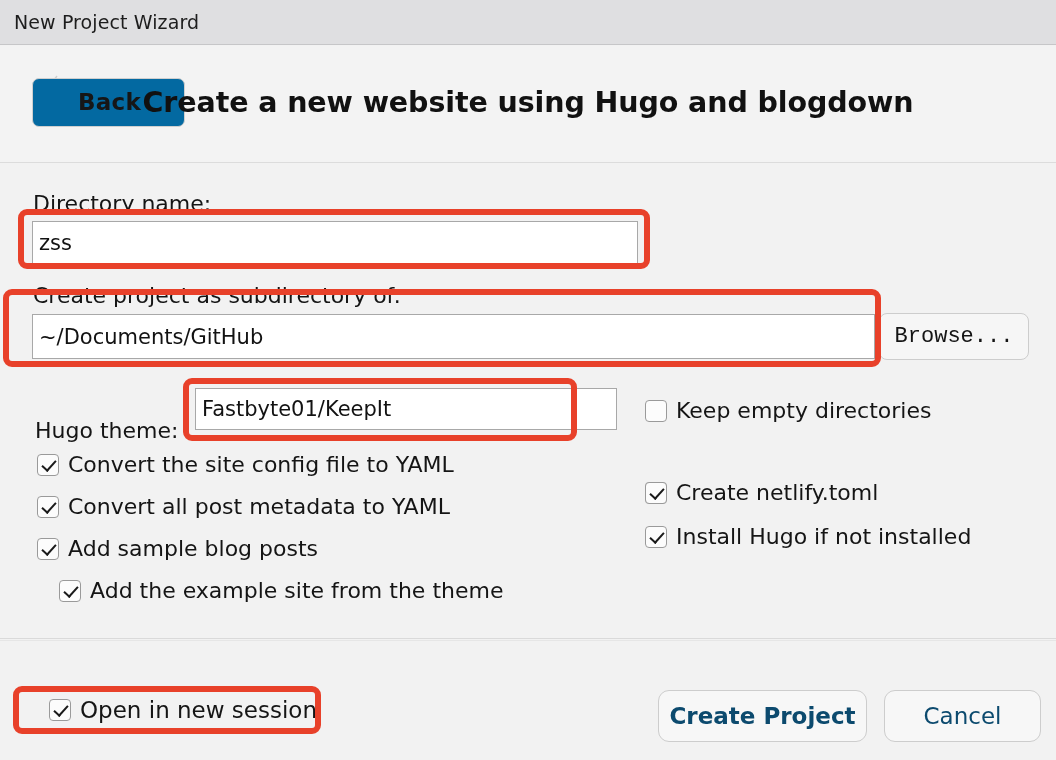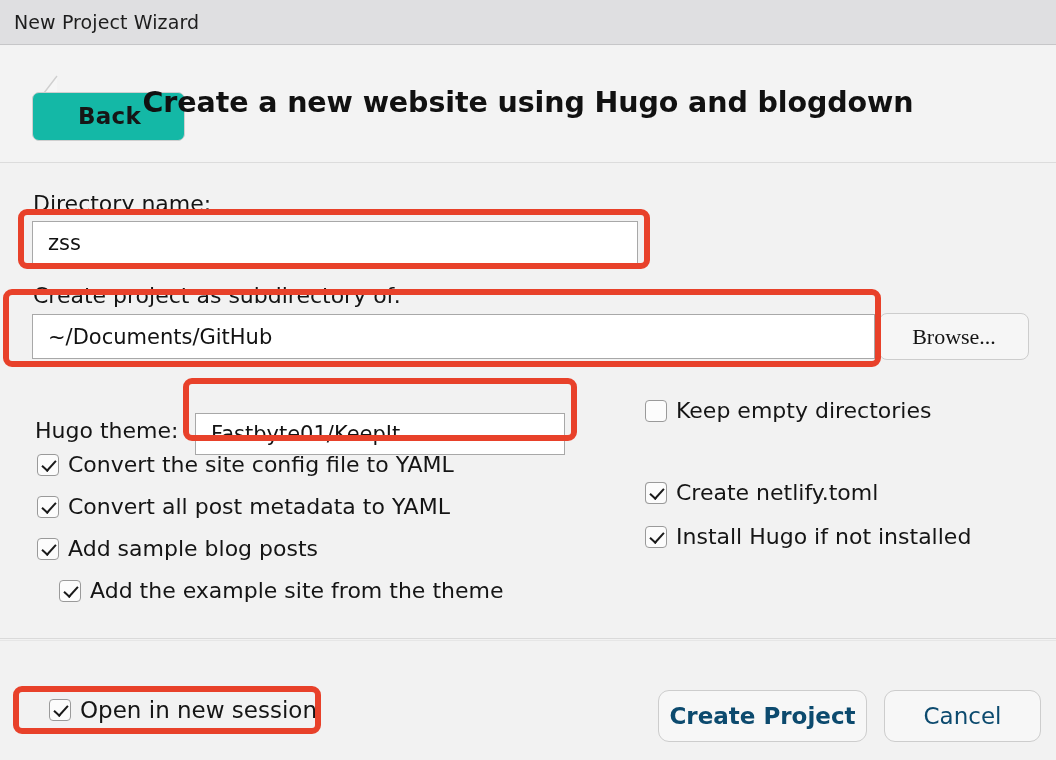--- a/index.html
+++ b/index.html
@@ -41,24 +41,24 @@
     left: 0; top: 46px;
     width: 1056px;
     height: 117px;
     background: #f3f3f3;
     border-bottom: 1px solid #dcdcdc;
     box-sizing: border-box;
   }
   .back-button {
     position: absolute;
     left: 32px;
-    top: 46px;
+    top: 32px;
     width: 153px;
     height: 49px;
-    background: #14b8a6;
+    background: #0369a1;
     border: 1px solid #cfcfcf;
     border-radius: 7px 7px 7px 7px;
     box-sizing: border-box;
     cursor: pointer;
     padding-left: 26px;
   }
   .back-arrow {
     position: absolute;
     left: 30px;
     top: 29px;
@@ -108,21 +108,21 @@
   }
 
   .text-input {
     position: absolute;
     background: #ffffff;
     border: 1px solid #a8a8a8;
     box-sizing: border-box;
     font-family: "DejaVu Sans", "Liberation Sans", sans-serif;
     font-size: 21px;
     color: #121212;
-    padding: 0 15px;
+    padding: 0 6px;
     outline: none;
     border-radius: 0;
   }
 
   
   #dir-label  { left: 33px;  top: 191px; }
   #dir-input  { left: 32px;  top: 221px; width: 606px; height: 43px; }
 
   
   #subdir-label { left: 33px; top: 283px; }
@@ -131,30 +131,30 @@
   .browse-button {
     position: absolute;
     left: 879px;
     top: 313px;
     width: 150px;
     height: 47px;
     background: #f6f6f6;
     border: 1px solid #cdcdcd;
     border-radius: 8px;
     box-sizing: border-box;
-    font-family: Liberation Serif, serif;
+    font-family: Liberation Mono, monospace;
     font-size: 22px;
     color: #141414;
     cursor: pointer;
     padding: 0;
   }
 
   
   #theme-label { left: 35px; top: 418px; }
-  #theme-input { left: 195px; top: 413px; width: 370px; height: 42px; }
+  #theme-input { left: 195px; top: 388px; width: 422px; height: 42px; }
 
   
   .checkline {
     position: absolute;
     display: flex;
     align-items: center;
     cursor: pointer;
     white-space: nowrap;
   }
   .cbox {

